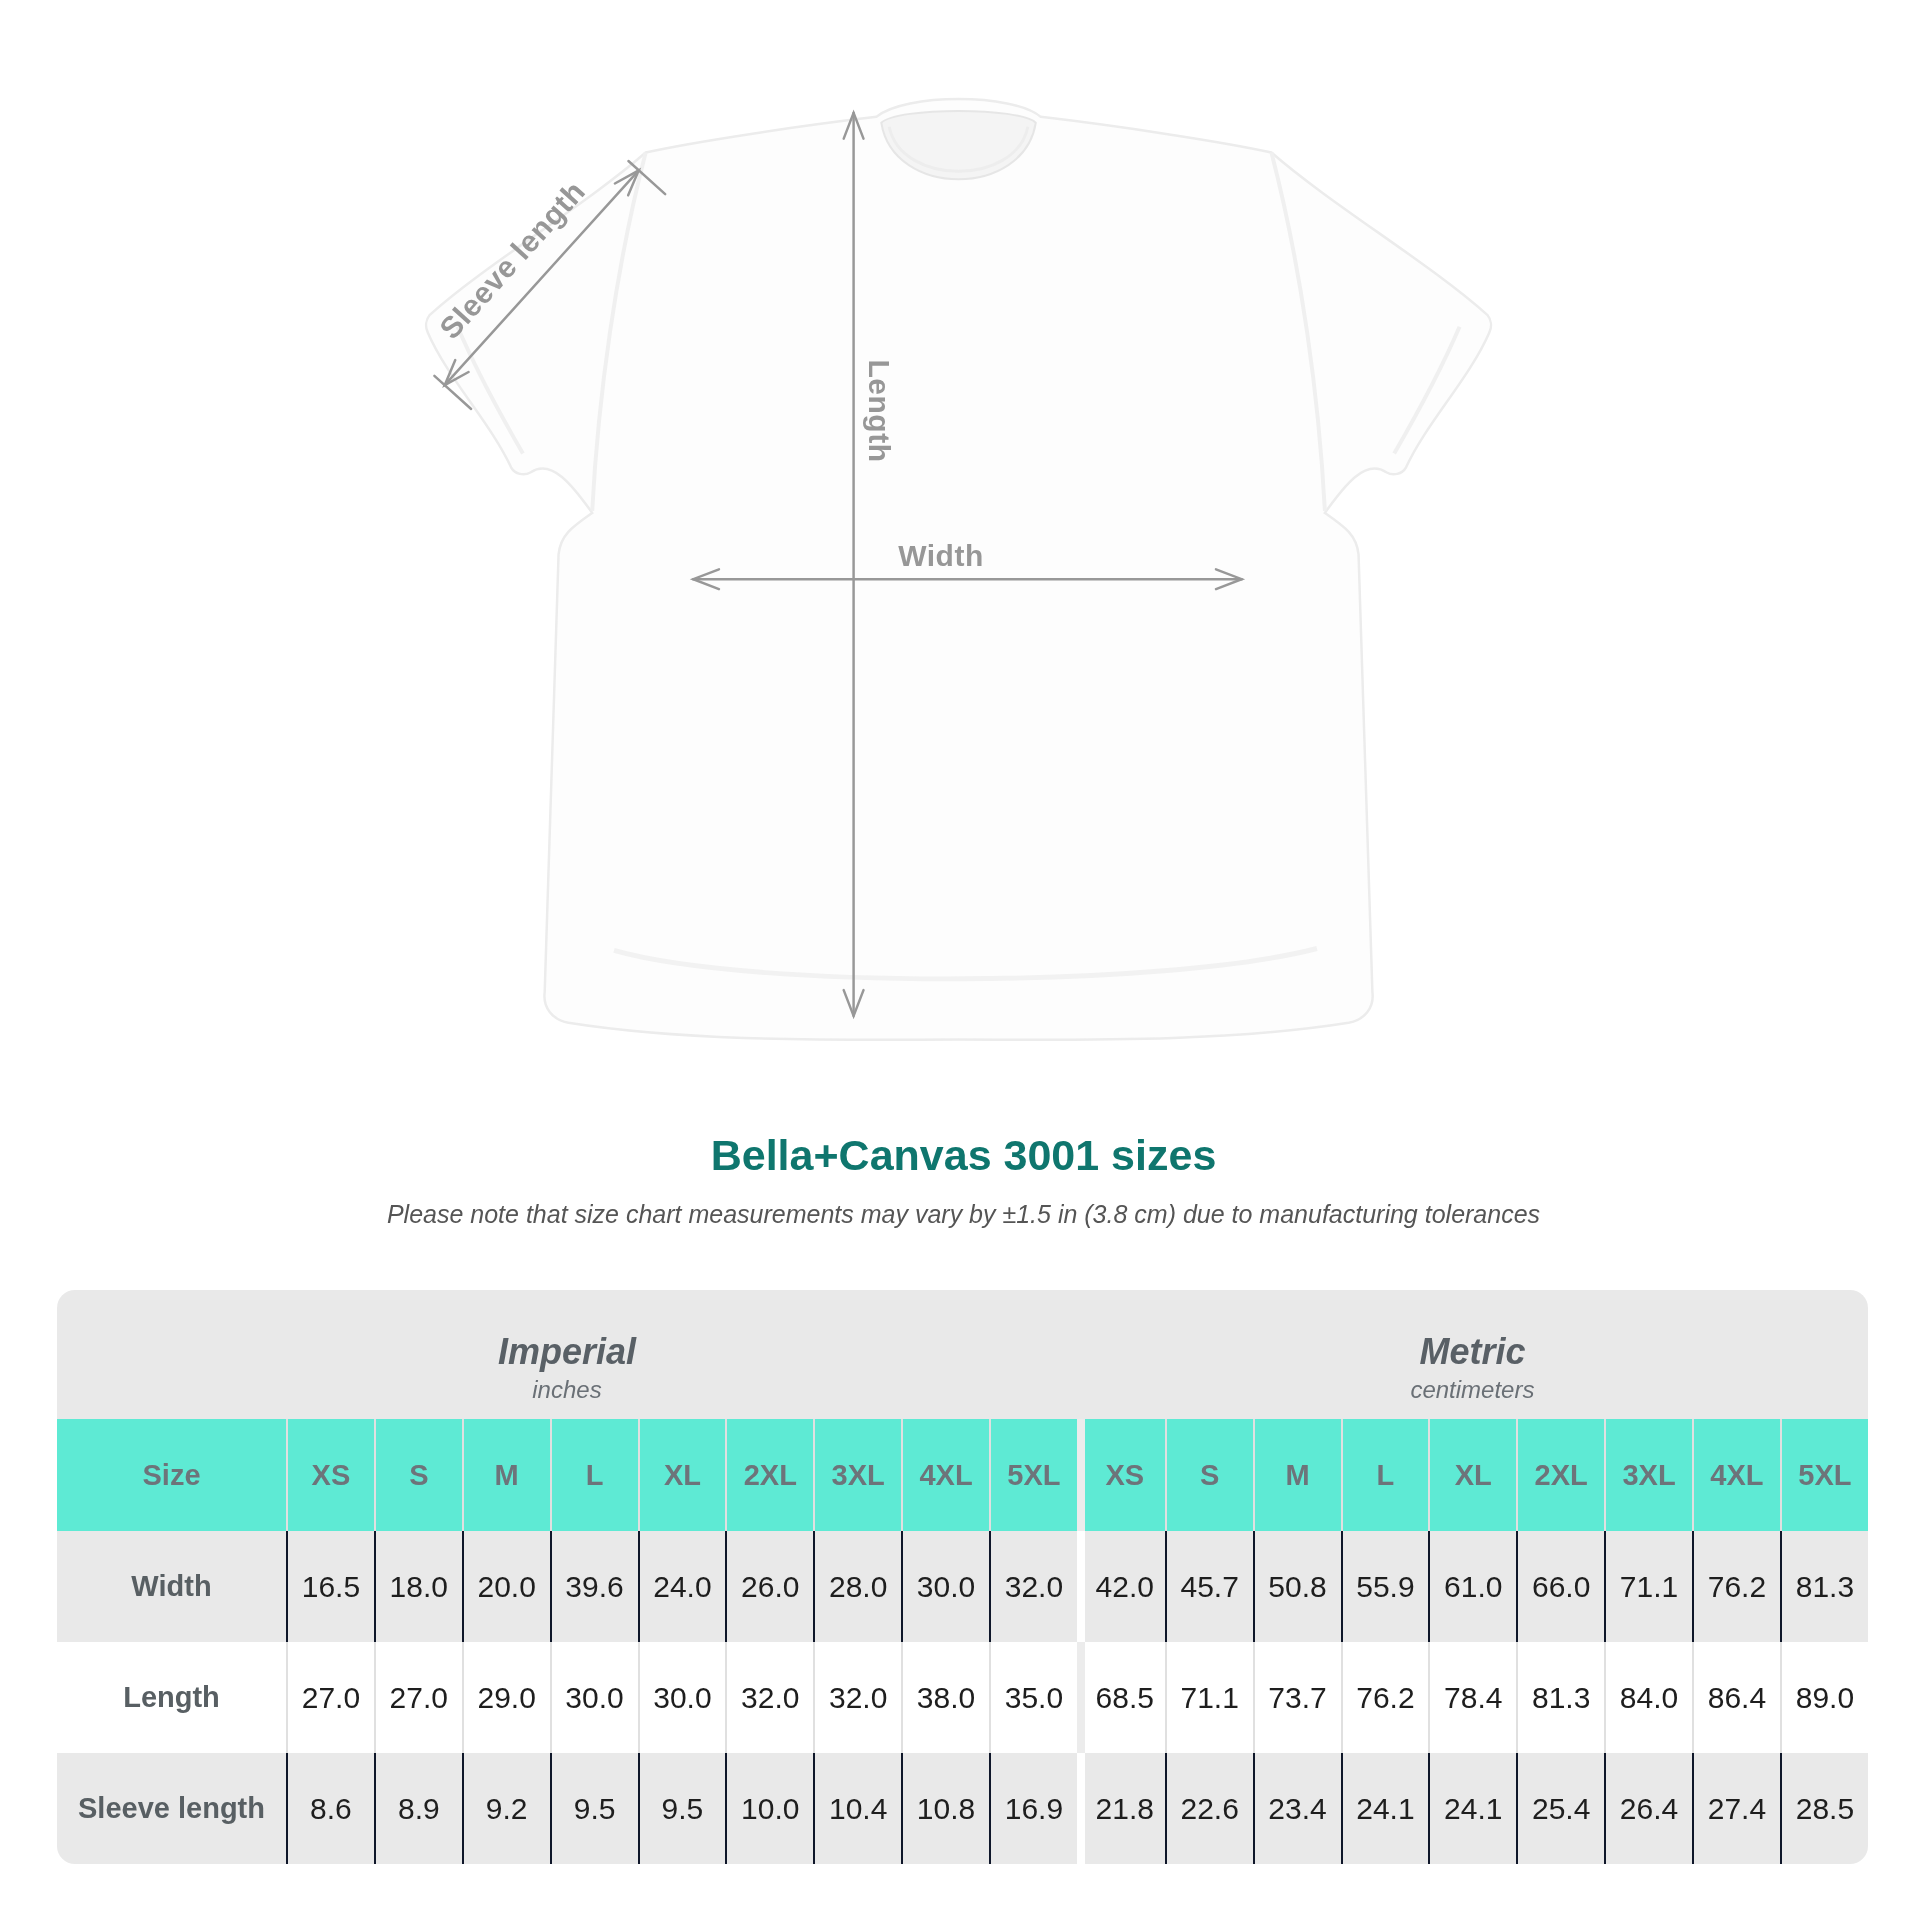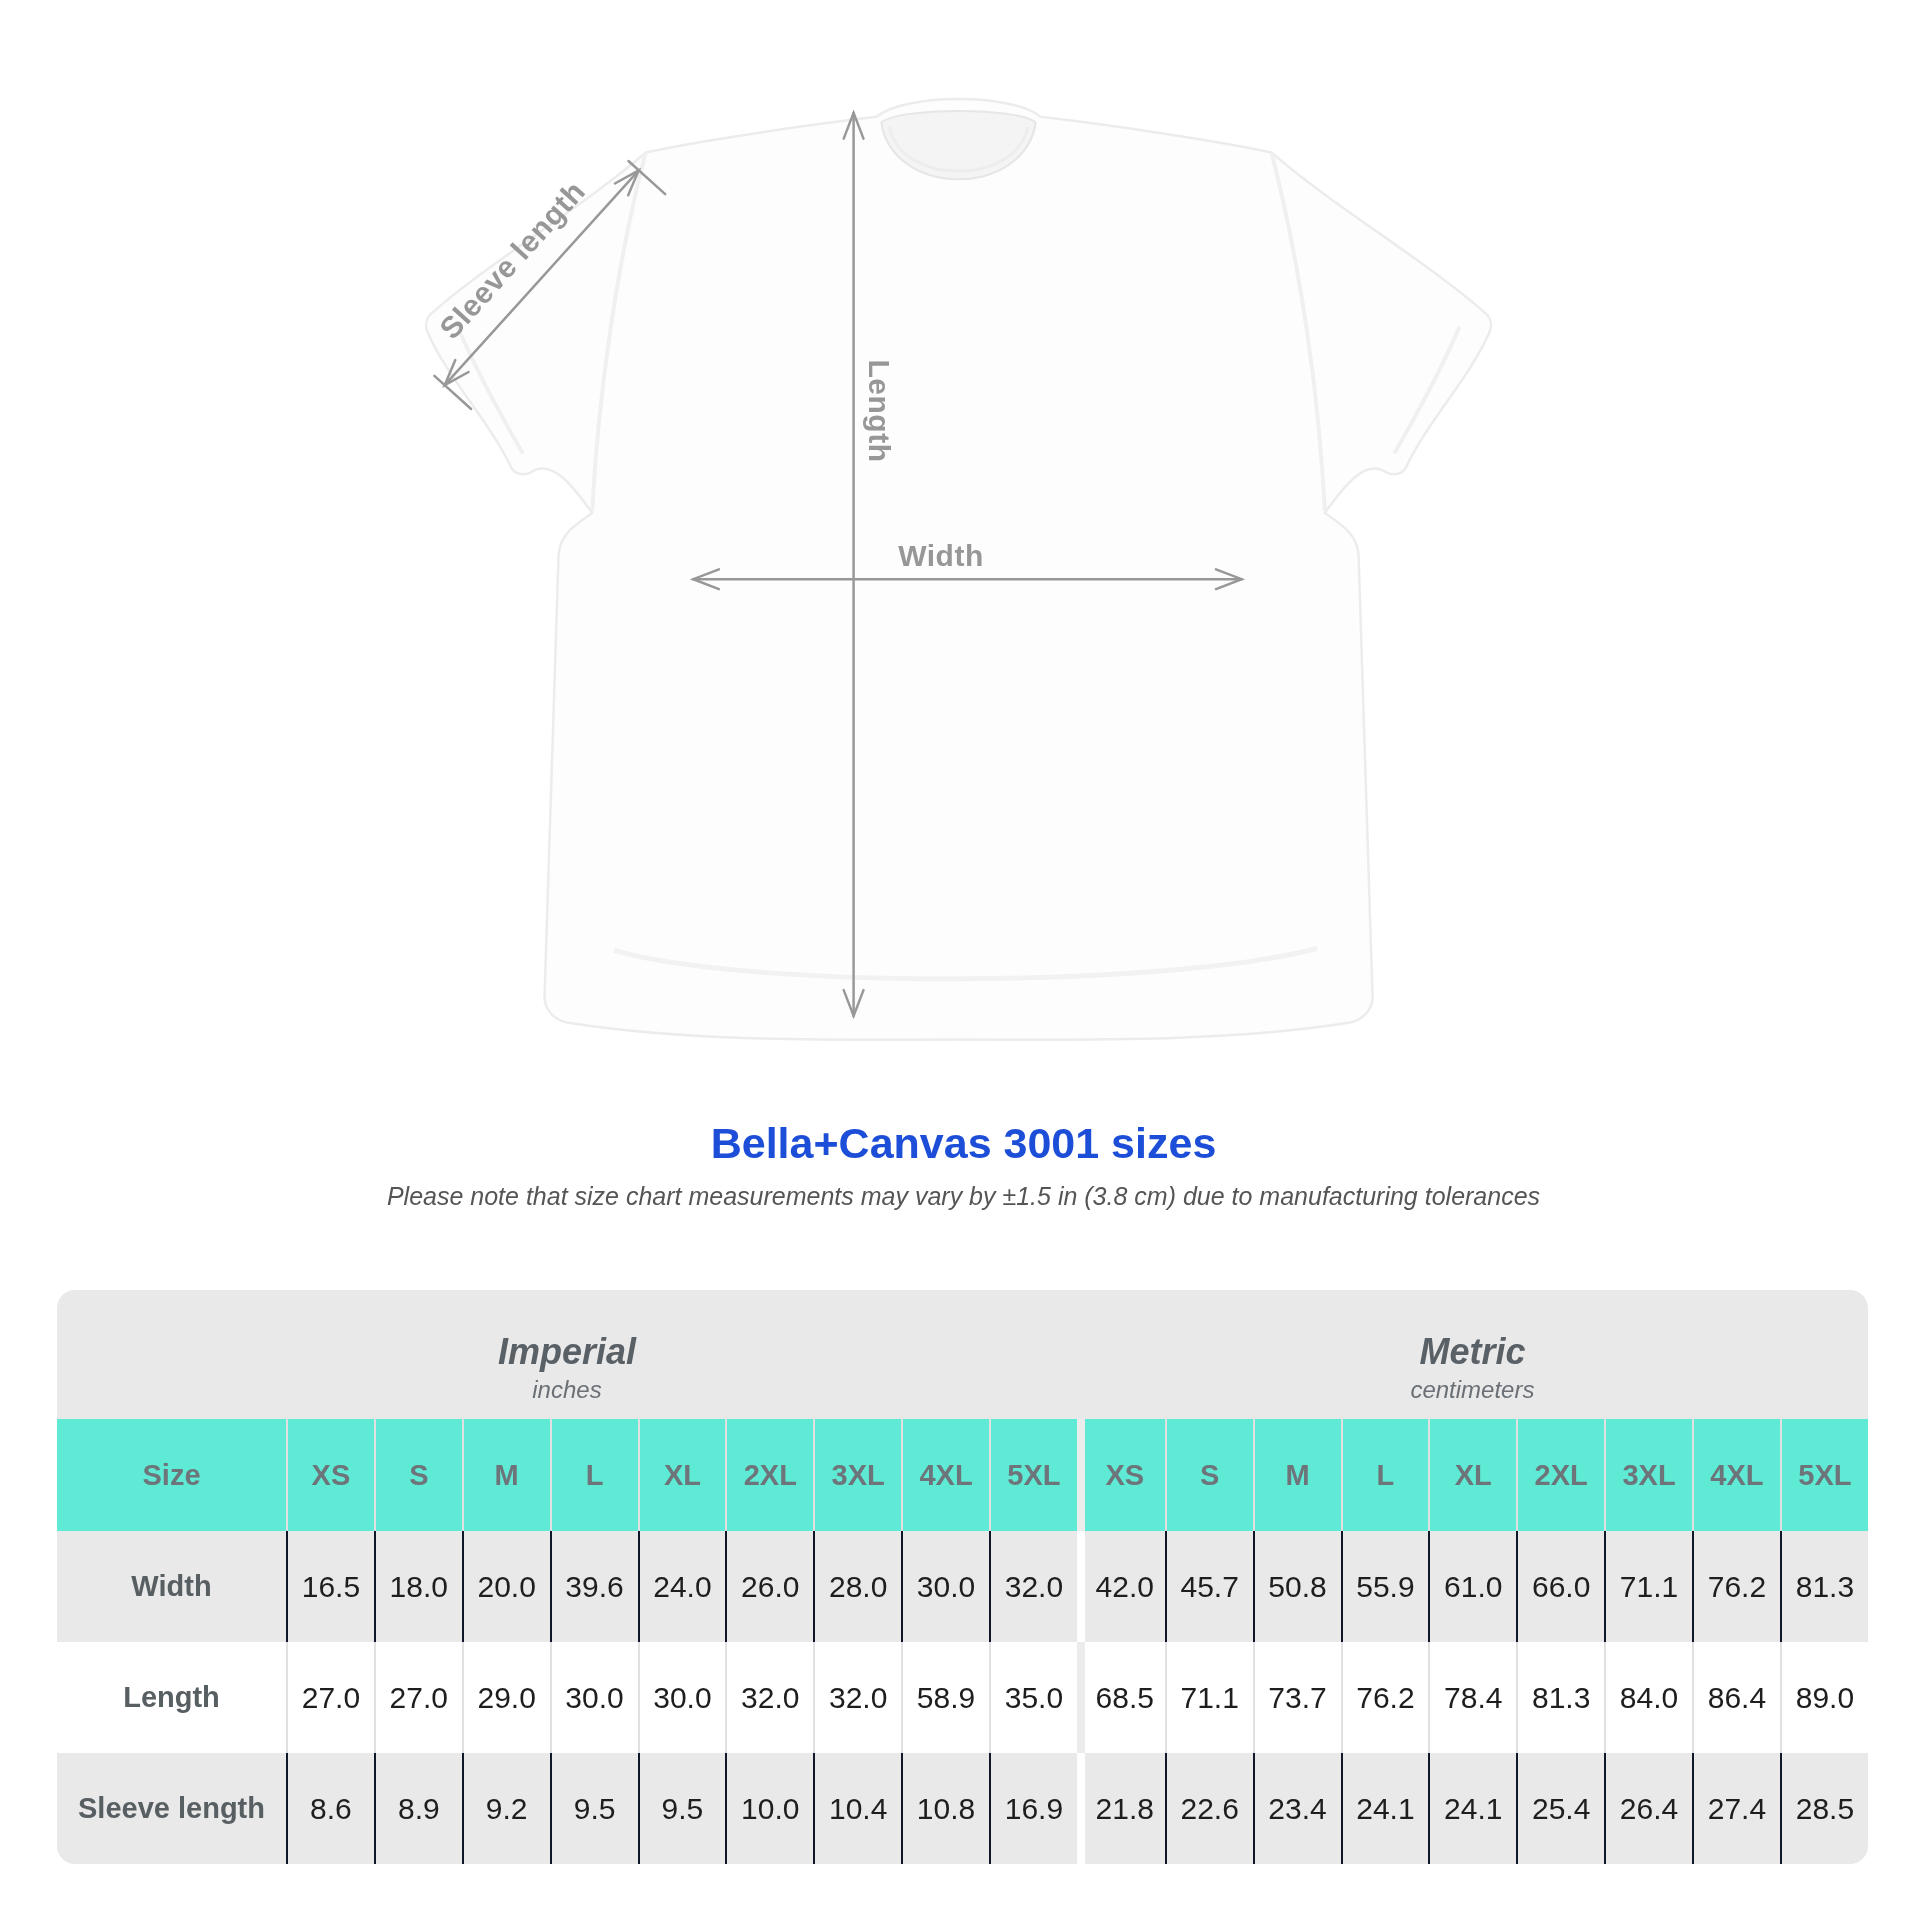--- a/index.html
+++ b/index.html
@@ -11,21 +11,21 @@
   .diagram{position:absolute;left:0;top:0;width:1927px;height:1099px;}
   .dim-label{
     position:absolute;font-weight:bold;font-size:30px;color:#979797;
     letter-spacing:0.5px;text-align:center;height:44px;line-height:44px;
   }
   .lbl-sleeve{left:354px;top:238px;width:317px;transform:rotate(-48deg);}
   .lbl-length{left:770px;top:389px;width:218px;transform:rotate(90deg);}
   .lbl-width{left:832px;top:534px;width:218px;}
   
   .titleblock{position:absolute;left:0;top:1117px;width:1927px;text-align:center;}
-  .main-title{font-size:43px;line-height:53px;font-weight:bold;color:#1d4ed8;margin:0;}
+  .main-title{font-size:43px;line-height:53px;font-weight:bold;color:#0f766e;margin:12px;}
   .sub-title{font-size:25px;line-height:40px;font-style:italic;color:#555555;margin:6px 0 0 0;}
   
   .table-wrap{position:absolute;left:57px;top:1290px;width:1811px;border-radius:18px;overflow:hidden;}
   table.sizes{width:100%;border-collapse:separate;border-spacing:0;table-layout:fixed;}
   td{text-align:center;vertical-align:middle;padding:0;font-size:30px;color:#1e1e1e;}
   col.label-col{width:229px;}
   tr.band td{background:#e9e9e9;height:129px;}
   .band-main{font-size:36px;font-weight:bold;font-style:italic;color:#596066;line-height:44px;padding-top:6px;margin-top:20px;}
   .band-unit{font-size:24px;font-style:italic;color:#6a7076;line-height:32px;}
   tr.sizerow td{background:#5eead4;height:112px;font-weight:bold;font-size:29px;color:#6d747a;}
@@ -190,21 +190,21 @@
 
         <tr class="data white">
           <td class="rowlabel">Length</td>
           <td>27.0</td>
           <td>27.0</td>
           <td>29.0</td>
           <td>30.0</td>
           <td>30.0</td>
           <td>32.0</td>
           <td>32.0</td>
-          <td>58.9</td>
+          <td>38.0</td>
           <td>35.0</td>
           <td class="msplit">68.5</td>
           <td>71.1</td>
           <td>73.7</td>
           <td>76.2</td>
           <td>78.4</td>
           <td>81.3</td>
           <td>84.0</td>
           <td>86.4</td>
           <td>89.0</td>

